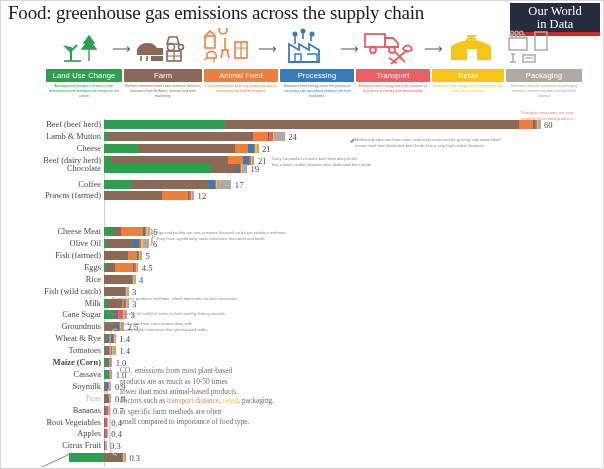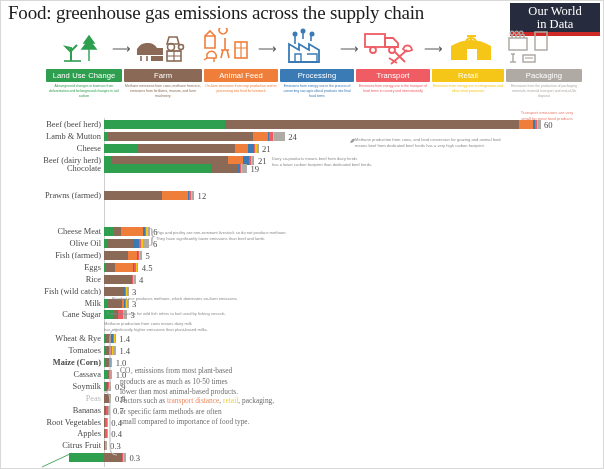--- a/index.html
+++ b/index.html
@@ -253,20 +253,32 @@
       <div class="bars">
         <div class="seg" style="left: 0px; width: 106.535px; background: rgb(46, 158, 79);"></div>
         <div class="seg" style="left: 106.535px; width: 27.565px; background: rgb(138, 106, 86);"></div>
         <div class="seg" style="left: 134.1px; width: 1.49px; background: rgb(58, 123, 181);"></div>
         <div class="seg" style="left: 135.59px; width: 1.1px; background: rgb(239, 92, 99);"></div>
         <div class="seg" style="left: 136.69px; width: 1.1px; background: rgb(245, 197, 24);"></div>
         <div class="seg" style="left: 137.79px; width: 5.215px; background: rgb(176, 170, 164);"></div>
         <div class="val" style="left: 146.505px;">19</div>
       </div>
     </div>
+    <div class="row" style="top: 59.5px;">
+      <div class="rlabel" style="right: 503px;">Coffee</div>
+      <div class="bars">
+        <div class="seg" style="left: 0px; width: 26.82px; background: rgb(46, 158, 79);"></div>
+        <div class="seg" style="left: 26.82px; width: 77.48px; background: rgb(138, 106, 86);"></div>
+        <div class="seg" style="left: 104.3px; width: 6.705px; background: rgb(58, 123, 181);"></div>
+        <div class="seg" style="left: 111.005px; width: 1.1px; background: rgb(239, 92, 99);"></div>
+        <div class="seg" style="left: 112.105px; width: 1.1px; background: rgb(245, 197, 24);"></div>
+        <div class="seg" style="left: 113.205px; width: 14.155px; background: rgb(176, 170, 164);"></div>
+        <div class="val" style="left: 130.86px;">17</div>
+      </div>
+    </div>
     <div class="row" style="top: 71.4px;">
       <div class="rlabel" style="right: 503px;">Prawns (farmed)</div>
       <div class="bars">
         <div class="seg" style="left: 0px; width: 58.11px; background: rgb(138, 106, 86);"></div>
         <div class="seg" style="left: 58.11px; width: 26.075px; background: rgb(239, 126, 58);"></div>
         <div class="seg" style="left: 84.185px; width: 1.1px; background: rgb(58, 123, 181);"></div>
         <div class="seg" style="left: 85.285px; width: 1.49px; background: rgb(239, 92, 99);"></div>
         <div class="seg" style="left: 86.775px; width: 1.1px; background: rgb(245, 197, 24);"></div>
         <div class="seg" style="left: 87.875px; width: 2.235px; background: rgb(176, 170, 164);"></div>
         <div class="val" style="left: 93.61px;">12</div>
@@ -362,20 +374,32 @@
       <div class="bars">
         <div class="seg" style="left: 0px; width: 8.94px; background: rgb(46, 158, 79);"></div>
         <div class="seg" style="left: 8.94px; width: 3.725px; background: rgb(138, 106, 86);"></div>
         <div class="seg" style="left: 12.665px; width: 1.1px; background: rgb(58, 123, 181);"></div>
         <div class="seg" style="left: 13.765px; width: 5.215px; background: rgb(239, 92, 99);"></div>
         <div class="seg" style="left: 18.98px; width: 1.1px; background: rgb(245, 197, 24);"></div>
         <div class="seg" style="left: 20.08px; width: 2.98px; background: rgb(176, 170, 164);"></div>
         <div class="val" style="left: 26.56px;">3</div>
       </div>
     </div>
+    <div class="row" style="top: 202.3px;">
+      <div class="rlabel" style="right: 503px;">Groundnuts</div>
+      <div class="bars">
+        <div class="seg" style="left: 0px; width: 1.49px; background: rgb(46, 158, 79);"></div>
+        <div class="seg" style="left: 1.49px; width: 11.175px; background: rgb(138, 106, 86);"></div>
+        <div class="seg" style="left: 12.665px; width: 2.235px; background: rgb(58, 123, 181);"></div>
+        <div class="seg" style="left: 14.9px; width: 1.1px; background: rgb(239, 92, 99);"></div>
+        <div class="seg" style="left: 16px; width: 1.1px; background: rgb(245, 197, 24);"></div>
+        <div class="seg" style="left: 17.1px; width: 2.98px; background: rgb(176, 170, 164);"></div>
+        <div class="val" style="left: 23.58px;">2.5</div>
+      </div>
+    </div>
     <div class="row" style="top: 214.2px;">
       <div class="rlabel" style="right: 503px;">Wheat &amp; Rye</div>
       <div class="bars">
         <div class="seg" style="left: 0px; width: 1.1px; background: rgb(46, 158, 79);"></div>
         <div class="seg" style="left: 1.1px; width: 5.96px; background: rgb(138, 106, 86);"></div>
         <div class="seg" style="left: 7.06px; width: 1.49px; background: rgb(58, 123, 181);"></div>
         <div class="seg" style="left: 8.55px; width: 1.1px; background: rgb(239, 92, 99);"></div>
         <div class="seg" style="left: 9.65px; width: 1.1px; background: rgb(245, 197, 24);"></div>
         <div class="seg" style="left: 10.75px; width: 1.1px; background: rgb(176, 170, 164);"></div>
         <div class="val" style="left: 15.35px;">1.4</div>

